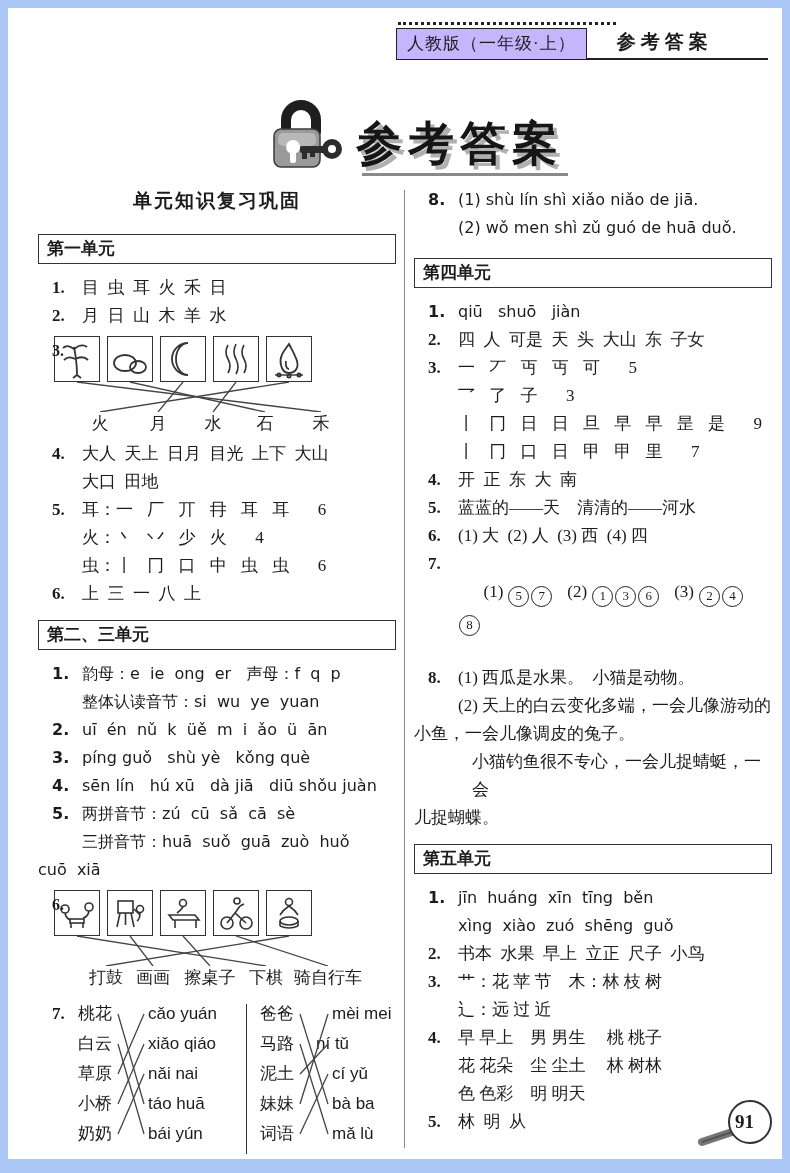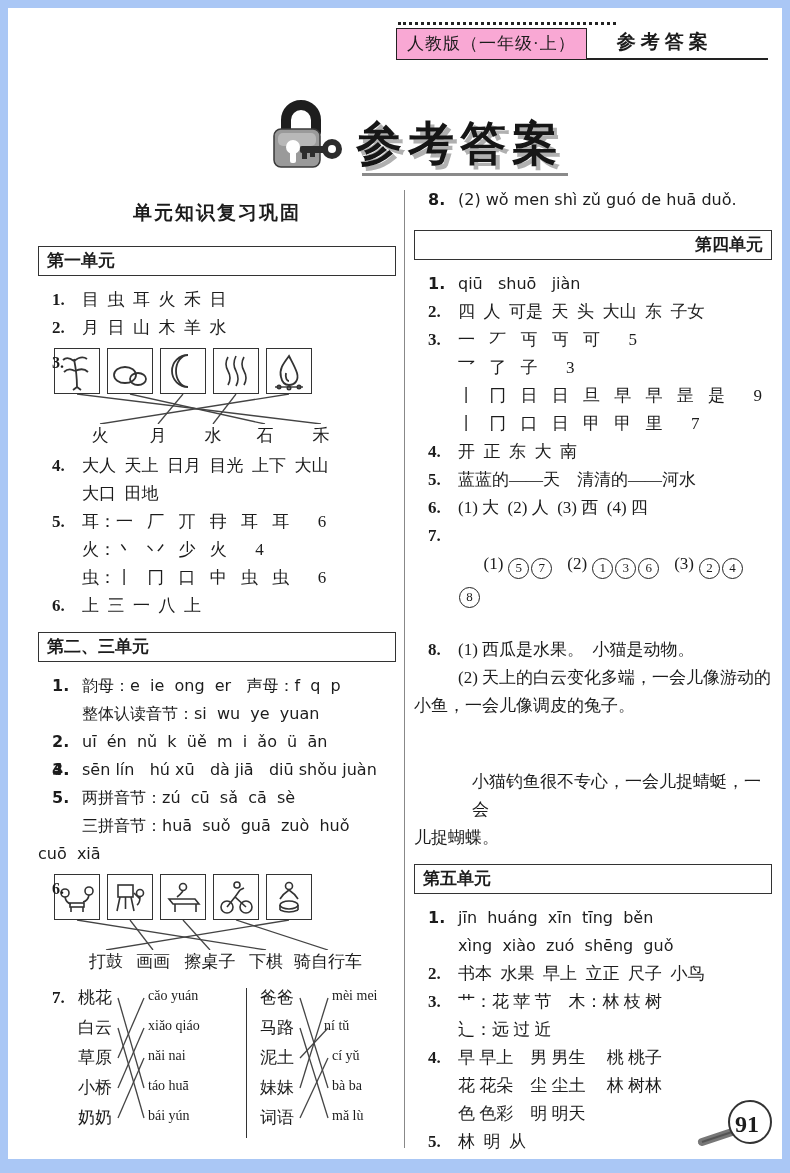--- a/index.html
+++ b/index.html
@@ -8,21 +8,21 @@
     background:#aac7f5;
     font-family:"Liberation Serif","DejaVu Serif",serif;
     color:#1c1c1c;
   }
   .page{position:absolute;left:8px;top:8px;width:774px;height:1151px;background:#ffffff;}
 
   
   .corner-header{position:absolute;left:388px;top:14px;width:372px;}
   .dotted{width:218px;border-top:3px dotted #222;margin:0 0 3px 2px;}
   .hdr-row{display:flex;align-items:flex-end;border-bottom:2px solid #222;}
-  .edition-box{border:1.5px solid #222;padding:3px 10px 4px;margin-bottom:-2px;background:#f9a8d4;
+  .edition-box{border:1.5px solid #222;padding:3px 10px 4px;margin-bottom:-2px;background:#c4b5fd;
     font-size:17px;letter-spacing:1px;}
   .hdr-title{font-weight:700;font-size:19px;letter-spacing:5px;margin-left:30px;padding-bottom:3px;
     font-family:"Liberation Sans","DejaVu Sans",sans-serif;}
 
   
   .main-title{position:absolute;left:258px;top:88px;display:flex;align-items:flex-end;}
   .title-text-wrap{margin-left:4px;}
   .title-text{
     font-family:"Liberation Sans","DejaVu Sans",sans-serif;
     font-size:46px;font-weight:700;letter-spacing:6px;color:#161616;
@@ -30,58 +30,58 @@
   }
   .title-underline{height:3px;background:#8a8a8a;width:206px;margin:4px 0 0 6px;}
 
   
   .col-divider{position:absolute;left:396px;top:182px;width:1px;height:958px;background:#888;}
   .col{position:absolute;top:178px;}
   .col-left{left:30px;width:358px;}
   .col-right{left:406px;width:358px;}
 
   .col-heading{text-align:center;font-weight:700;font-size:19px;letter-spacing:2px;
-    font-family:"Liberation Sans","DejaVu Sans",sans-serif;margin:14px 0 20px;}
+    font-family:"Liberation Sans","DejaVu Sans",sans-serif;margin:2px 0 20px;}
   .unit-box{border:1.5px solid #333;padding:2px 8px 3px;font-weight:700;font-size:17px;
     font-family:"Liberation Sans","DejaVu Sans",sans-serif;margin:12px 0 10px;box-sizing:border-box;}
-  .col-right .unit-box.first{margin-top:16px;text-align:right;}
+  .col-right .unit-box.first{margin-top:16px;}
 
   .line{position:relative;padding-left:44px;font-size:17px;line-height:28px;white-space:pre-wrap;}
   .ln-num{position:absolute;left:14px;top:0;font-weight:700;}
   .line.i0{padding-left:0;}
-  .line.i2{padding-left:58px;margin-top:48px;}
+  .line.i2{padding-left:58px;}
   .line.sans{font-family:"DejaVu Sans",sans-serif;font-size:16px;}
   .line.strokes{word-spacing:10px;}
 
   
   .fig{position:relative;margin:4px 0 2px;}
   .fig .ln-num{top:8px;}
   .pic-row{display:flex;margin-left:16px;gap:7px;padding-top:2px;}
   .pic-box{width:46px;height:46px;border:1.5px solid #333;box-sizing:border-box;
     display:flex;align-items:center;justify-content:center;background:#fff;}
   .fig-lines{display:block;margin:0;}
   .fig-labels{position:relative;height:26px;font-size:17px;}
   .fig-labels span{position:absolute;top:0;transform:translateX(-50%);white-space:nowrap;}
 
   
   .match{position:relative;height:158px;margin-top:10px;font-size:17px;}
   .match .hz,.match .py{position:absolute;white-space:nowrap;}
-  .match .py{font-family:Liberation Serif, serif;font-size:14px;}
+  .match .py{font-family:Liberation Sans, sans-serif;font-size:17px;}
   .match svg{position:absolute;left:0;top:0;}
   .match-divider{position:absolute;left:208px;top:2px;width:1px;height:150px;background:#333;}
 
   
   .circ{display:inline-block;width:19px;height:19px;line-height:18px;border:1.2px solid #222;
     border-radius:50%;text-align:center;font-size:13px;margin:0 1px;vertical-align:-3px;}
   .seg-label{margin-right:4px;}
   .seg{margin-right:14px;}
 
   
   .page-badge{position:absolute;left:680px;top:1086px;width:96px;height:60px;}
-  .page-badge .num{position:absolute;left:47px;top:17px;font-size:24px;font-weight:700;}
+  .page-badge .num{position:absolute;left:47px;top:17px;font-size:19px;font-weight:700;}
 </style>
 </head>
 <body>
 
 <div class="page">
 
   <div class="corner-header">
     <div class="dotted"></div>
     <div class="hdr-row">
       <div class="edition-box">人教版（一年级·上）</div>
@@ -183,21 +183,21 @@
     <div class="line strokes"><span class="ln-num">5.</span><span>耳：一 厂 丌 冄 耳 耳  6</span></div>
     <div class="line strokes"><span class="ln-num"></span><span>火：丶 丷 少 火  4</span></div>
     <div class="line strokes"><span class="ln-num"></span><span>虫：丨 冂 口 中 虫 虫  6</span></div>
     <div class="line"><span class="ln-num">6.</span><span>上  三  一  八  上</span></div>
 
     <div class="unit-box">第二、三单元</div>
 
     <div class="line sans"><span class="ln-num">1.</span><span>韵母：e  ie  ong  er   声母：f  q  p</span></div>
     <div class="line sans"><span class="ln-num"></span><span>整体认读音节：si  wu  ye  yuan</span></div>
     <div class="line sans"><span class="ln-num">2.</span><span>uī  én  nǔ  k  üě  m  i  ǎo  ü  ān</span></div>
-    <div class="line sans"><span class="ln-num">3.</span></div>
+    <div class="line sans"><span class="ln-num">3.</span><span>píng guǒ   shù yè   kǒng què</span></div>
     <div class="line sans"><span class="ln-num">4.</span><span>sēn lín   hú xū   dà jiā   diū shǒu juàn</span></div>
     <div class="line sans"><span class="ln-num">5.</span><span>两拼音节：zú  cū  sǎ  cā  sè</span></div>
     <div class="line sans"><span class="ln-num"></span><span>三拼音节：huā  suǒ  guā  zuò  huǒ</span></div>
     <div class="line sans i0"><span>cuō  xiā</span></div>
 
     <div class="fig">
       <span class="ln-num">6.</span>
       <div class="pic-row">
         <div class="pic-box">
           <svg width="40" height="40" viewBox="0 0 40 40" fill="none" stroke="#333" stroke-width="1.6">
@@ -276,36 +276,36 @@
           <line x1="80" y1="102" x2="106" y2="42" stroke="#444444" stroke-width="1.3"></line>
           <line x1="80" y1="132" x2="106" y2="72" stroke="#444444" stroke-width="1.3"></line>
         </svg>
       <div class="match-divider"></div>
       <span class="hz" style="left:222px;top:0">爸爸</span>
       <span class="hz" style="left:222px;top:30px">马路</span>
       <span class="hz" style="left:222px;top:60px">泥土</span>
       <span class="hz" style="left:222px;top:90px">妹妹</span>
       <span class="hz" style="left:222px;top:120px">词语</span>
       <span class="py" style="left:294px;top:2px">mèi mei</span>
-      <span class="py" style="left:286px;top:32px">ní tǔ</span>
+      <span class="py" style="left:278px;top:32px">ní tǔ</span>
       <span class="py" style="left:294px;top:62px">cí yǔ</span>
       <span class="py" style="left:294px;top:92px">bà ba</span>
       <span class="py" style="left:294px;top:122px">mǎ lù</span>
       <svg width="356" height="158">
           <line x1="262" y1="12" x2="290" y2="102" stroke="#444444" stroke-width="1.3"></line>
           <line x1="262" y1="42" x2="290" y2="132" stroke="#444444" stroke-width="1.3"></line>
           <line x1="262" y1="72" x2="290" y2="42" stroke="#444444" stroke-width="1.3"></line>
           <line x1="262" y1="102" x2="290" y2="12" stroke="#444444" stroke-width="1.3"></line>
           <line x1="262" y1="132" x2="290" y2="72" stroke="#444444" stroke-width="1.3"></line>
         </svg>
     </div>
   </div>
 
   <div class="col col-right">
-    <div class="line sans"><span class="ln-num">8.</span></div>
+    <div class="line sans"><span class="ln-num">8.</span><span>(1) shù lín shì xiǎo niǎo de jiā.</span></div>
     <div class="line sans"><span class="ln-num"></span><span>(2) wǒ men shì zǔ guó de huā duǒ.</span></div>
 
     <div class="unit-box first">第四单元</div>
 
     <div class="line sans"><span class="ln-num">1.</span><span>qiū   shuō   jiàn</span></div>
     <div class="line"><span class="ln-num">2.</span><span>四  人  可是  天  头  大山  东  子女</span></div>
     <div class="line strokes"><span class="ln-num">3.</span><span>一 丆 丏 丏 可  5</span></div>
     <div class="line strokes"><span>乛 了 子  3</span></div>
     <div class="line strokes"><span>丨 冂 日 日 旦 早 早 昰 是  9</span></div>
     <div class="line strokes"><span>丨 冂 口 日 甲 甲 里  7</span></div>

